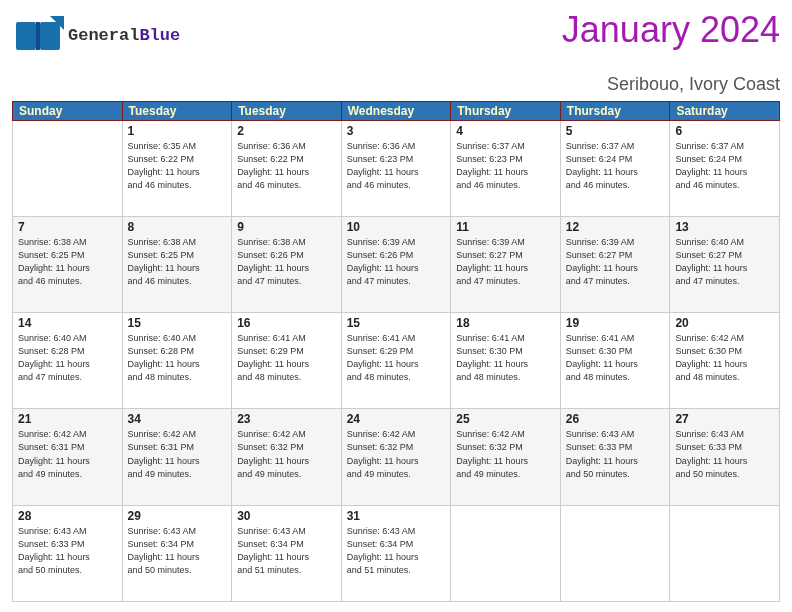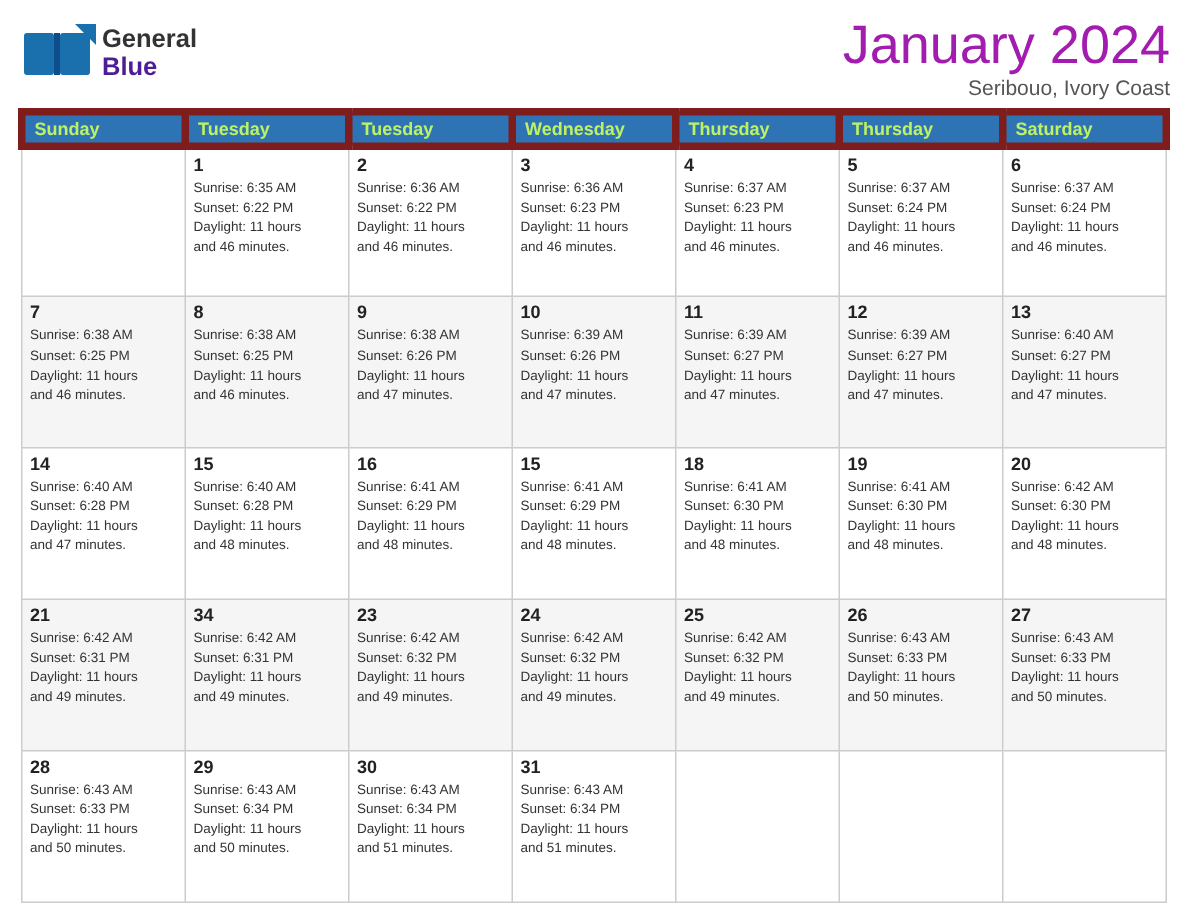--- a/index.html
+++ b/index.html
@@ -23,22 +23,23 @@
       justify-content: space-between;
       margin-bottom: 6px;
     }
     .logo {
       display: flex;
       align-items: center;
       margin-top: 4px;
     }
     .logo-text {
       display: flex;
-      flex-direction: column;
+      flex-direction: row;
       line-height: 1.1;
+      font-family: Liberation Mono, monospace;
     }
     .logo-general {
       font-size: 17px;
       font-weight: bold;
       color: #333;
     }
     .logo-blue {
       font-size: 17px;
       font-weight: bold;
       color: #4c1d95;
@@ -46,36 +47,37 @@
     .title-block {
       text-align: right;
     }
     .month-title {
       font-size: 36px;
       font-weight: normal;
       color: #a21caf;
       line-height: 1.1;
     }
     .subtitle {
-      font-size: 14px;
+      font-size: 18px;
       color: #555;
+      margin-top: 24px;
     }
     .calendar-table {
       width: 100%;
       border-collapse: collapse;
       flex: 1;
     }
     .calendar-table th {
       background-color: #2e74b5;
-      color: #bef264;
+      color: #fef9c3;
       font-size: 12px;
       font-weight: bold;
       padding: 2px 6px;
       text-align: left;
-      border: 5px solid #7f1d1d;
+      border: 1px solid #7f1d1d;
     }
     .calendar-table td {
       border: 1px solid #ccc;
       vertical-align: top;
       padding: 3px 5px;
       font-size: 9.5px;
       color: #333;
       width: calc(100% / 7);
       height: 88px;
     }

